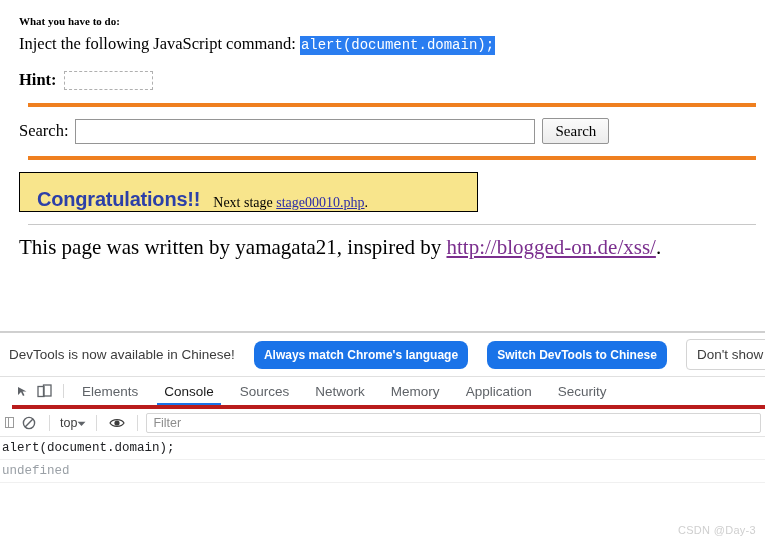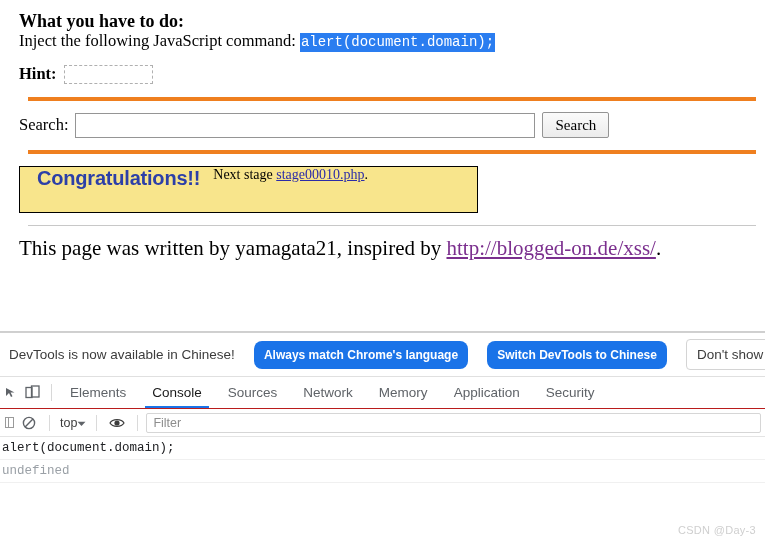--- a/index.html
+++ b/index.html
@@ -24,30 +24,30 @@
     left: 0; top: 0;
     width: 765px; height: 332px;
     background: #ffffff;
     padding: 12px 0 0 19px;
     overflow: hidden;
   }
 
   .task-title {
     font-family: "Liberation Serif", serif;
     font-weight: bold;
-    font-size: 18px;
+    font-size: 11px;
     color: #000;
     line-height: 19px;
     margin: 0;
   }
   .task-line {
     font-family: "Liberation Serif", serif;
     font-size: 16.5px;
     color: #000;
-    line-height: 19px;
+    line-height: 26px;
     margin: 0;
     white-space: nowrap;
   }
   .cmd-highlight {
     font-family: "Liberation Mono", monospace;
     font-size: 14px;
     background: #2a7df0;
     color: #ffffff;
     padding: 1px 1px 2px 1px;
     letter-spacing: 0px;
@@ -121,25 +121,25 @@
     margin-top: 12px;
     width: 728px;
     height: 4px;
     background: #ef7f1f;
     border: 0;
   }
 
   .congrats-box {
     margin-top: 12px;
     width: 459px;
-    height: 47px;
+    height: 40px;
     background: #f8e58c;
     border: 1px solid #000000;
     display: flex;
-    align-items: flex-start;
+    align-items: flex-end;
     padding-left: 17px;
     gap: 13px;
   }
   .congrats-text {
     font-family: "Liberation Sans", sans-serif;
     font-weight: bold;
     font-size: 20px;
     color: #2c3fa8;
     letter-spacing: -0.2px;
   }
@@ -227,25 +227,26 @@
     padding: 7px 10px;
     white-space: nowrap;
     cursor: pointer;
   }
 
   
   .tabstrip {
     position: relative;
     height: 32px;
     background: #ffffff;
-    border-bottom: 1px solid #b91c1c;
+    border-bottom: 4px solid #b91c1c;
     display: flex;
     align-items: stretch;
     padding-left: 2px;
     overflow: hidden;
+    margin-left: 12px;
   }
   .dt-icon-btn {
     width: 28px;
     display: flex;
     align-items: center;
     justify-content: center;
     cursor: pointer;
   }
   .tab-sep {
     width: 1px;

